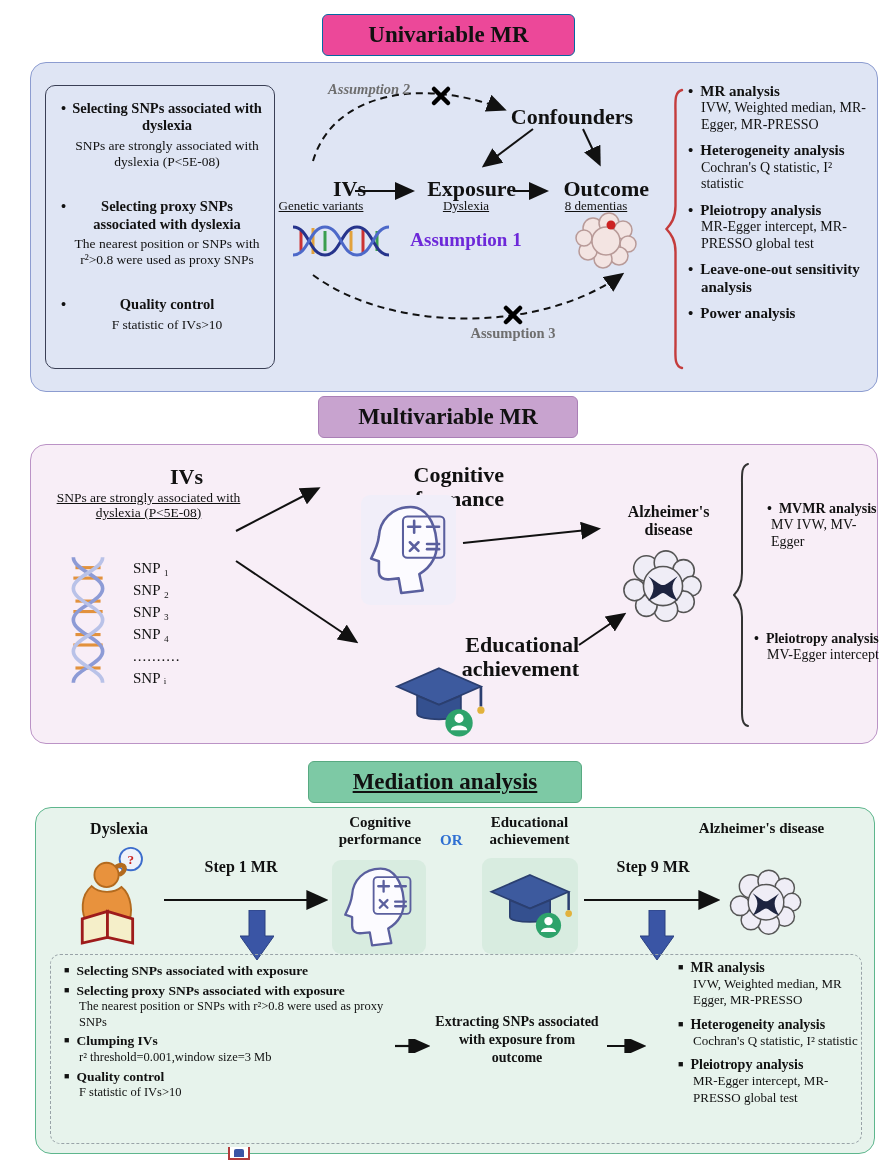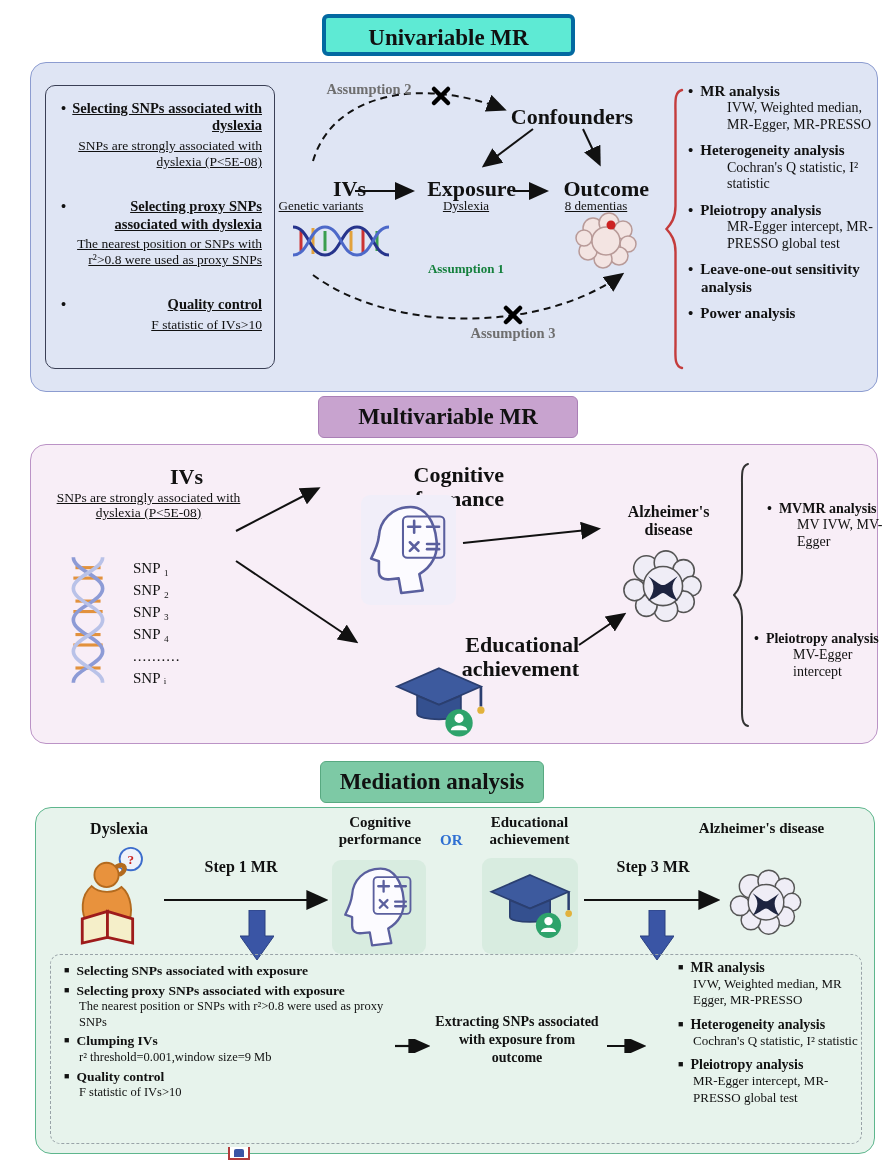--- a/index.html
+++ b/index.html
@@ -1,42 +1,42 @@
 <!DOCTYPE html>
 <html><head>
 <meta charset="utf-8">
 <style>
   * { margin:0; padding:0; box-sizing:border-box; }
   body { background:#fff; font-family:"Liberation Serif","DejaVu Serif",serif; color:#111; }
   .page { position:relative; width:894px; height:1160px; background:#fff; overflow:hidden; }
   .abs { position:absolute; }
   .banner { position:absolute; text-align:center; font-weight:bold; font-size:23px; line-height:40px; height:42px; border-radius:6px; }
-  .banner-uni   { background:#5eead4; border:4px solid #0369a1; }
+  .banner-uni   { background:#ec4899; border:1px solid #0369a1; }
   .banner-multi { background:#c8a3cf; border:1px solid #aa7fb6; }
   .banner-med   { background:#7dc9a5; border:1px solid #58a981; }
   .panel { position:absolute; border-radius:16px; }
   .panel-uni   { background:#dfe5f4; border:1.5px solid #8c9cd0; }
   .panel-multi { background:#f8eef7; border:1.5px solid #bb93c6; }
   .panel-med   { background:#e7f3ec; border:1.5px solid #5eb68d; }
   .node  { font-weight:bold; font-size:22px; text-align:right; line-height:1.1; }
   .node16{ font-weight:bold; font-size:16px; text-align:center; line-height:1.15; }
   .node15{ font-weight:bold; font-size:15px; text-align:center; line-height:1.15; }
   .sub   { font-size:13px; text-align:center; line-height:1.1;text-decoration:underline; }
   .assume  { font-weight:bold; font-size:14.5px; color:#6e6e6e; text-align:center; }
-  .assume1 { font-weight:bold; font-size:13px; color:#15803d; text-align:center;margin-top:32px; }
+  .assume1 { font-weight:bold; font-size:19px; color:#6d28d9; text-align:center; }
   .lbox { position:absolute; border:1.3px solid #3a3f55; border-radius:10px; display:flex; flex-direction:column; gap:28px; padding:14px 8px; }
-  .lbox-item { position:relative; padding:0 4px 0 18px; text-align:right;text-decoration:underline; }
+  .lbox-item { position:relative; padding:0 4px 0 18px; text-align:center; }
   .lbox-head { font-weight:bold; font-size:14.5px; line-height:1.2; }
   .lbox-head::before { content:"\2022"; position:absolute; left:7px; top:0; }
   .lbox-body { font-size:13.5px; line-height:1.2; margin-top:3px; }
   .rlist { position:absolute; display:flex; flex-direction:column; gap:9px; }
   .ritem { padding-left:14px; }
   .rhead { font-weight:bold; font-size:15px; line-height:1.16; }
   .rhead::before { content:"\2022"; margin-left:-13px; margin-right:7px; }
-  .rbody { font-size:14px; line-height:1.18;margin-left:26px; }
+  .rbody { font-size:14px; line-height:1.18; }
   .p2head { white-space:nowrap; }
   .sqitem { padding-left:16px; }
   .sqhead { font-weight:bold; font-size:13.5px; line-height:1.24; }
   .sqhead::before { content:"\25A0"; font-size:9px; margin-left:-15px; margin-right:7px; vertical-align:2px; }
   .sqbody { font-size:12.5px; line-height:1.24; }
   .snp-line { font-size:15px; line-height:22px; }
   .icon-bg { position:absolute; border-radius:9px; display:flex; align-items:center; justify-content:center; }
   svg { display:block; }
 </style>
 </head>
@@ -77,21 +77,21 @@
         <path d="M42,98 C62,30 150,14 232,46" fill="none" stroke="#111" stroke-width="2" stroke-dasharray="7,5" marker-end="url(#ar1)"></path>
         <path d="M42,212 C120,270 270,270 350,212" fill="none" stroke="#111" stroke-width="2" stroke-dasharray="7,5" marker-end="url(#ar1)"></path>
         <g stroke="#000" stroke-width="4.5" stroke-linecap="round">
           <line x1="163" y1="26" x2="177" y2="40"></line>
             <line x1="177" y1="26" x2="163" y2="40"></line>
           <line x1="235" y1="245" x2="249" y2="259"></line>
             <line x1="249" y1="245" x2="235" y2="259"></line>
         </g>
       </svg>
 
-      <div class="abs assume" style="left:36px;top:18px;width:124px;">Assumption 2</div>
+      <div class="abs assume" style="left:36px;top:18px;width:124px;font-style:italic;">Assumption 2</div>
       <div class="abs node" style="left:212px;top:42px;width:150px;">Confounders</div>
       <div class="abs node" style="left:5px;top:114px;width:90px;">IVs</div>
       <div class="abs sub" style="left:0;top:136px;width:100px;">Genetic variants</div>
       <div class="abs node" style="left:145px;top:114px;width:100px;">Exposure</div>
       <div class="abs sub" style="left:145px;top:136px;width:100px;">Dyslexia</div>
       <div class="abs assume1" style="left:135px;top:166px;width:120px;">Assumption 1</div>
       <div class="abs node" style="left:272px;top:114px;width:106px;">Outcome</div>
       <div class="abs sub" style="left:272px;top:136px;width:106px;">8 dementias</div>
       <div class="abs assume" style="left:172px;top:262px;width:140px;">Assumption 3</div>
 
@@ -265,21 +265,21 @@
       </div>
     </div>
     <div class="rlist" style="left:722px;top:186px;width:126px;">
       <div class="ritem">
         <div class="rhead p2head" style="font-size:14px;">Pleiotropy analysis</div>
         <div class="rbody">MV-Egger intercept</div>
       </div>
     </div>
   </section>
 
-  <div class="banner banner-med" style="left:320px;top:761px;width:224px;">Mediation analysis</div>
+  <div class="banner banner-med" style="left:308px;top:761px;width:274px;text-decoration:underline;">Mediation analysis</div>
 
   <section class="panel panel-med" style="left:35px;top:807px;width:840px;height:347px;">
 
     <svg class="abs" style="left:0;top:0;" width="840" height="347" viewBox="0 0 840 347">
       <defs>
         <marker id="ar3" markerWidth="10" markerHeight="9" refX="8" refY="4.5" orient="auto">
           <polygon points="0,0 10,4.5 0,9" fill="#111"></polygon>
         </marker>
       </defs>
       <line x1="128" y1="92" x2="288" y2="92" stroke="#111" stroke-width="2.2" marker-end="url(#ar3)"></line>
@@ -336,21 +336,21 @@
         <polygon points="50,8 96,28 50,48 4,28" fill="#3d5a9e" stroke="#2b3f70" stroke-width="2"></polygon>
         <path d="M26,38 L26,58 C26,66 74,66 74,58 L74,38 L50,48 Z" fill="#34508f" stroke="#2b3f70" stroke-width="2"></path>
         <line x1="96" y1="28" x2="96" y2="50" stroke="#2b3f70" stroke-width="3"></line>
         <circle cx="96" cy="54" r="4" fill="#e2b23c"></circle>
         <circle cx="72" cy="68" r="15" fill="#2ea36b"></circle>
         <circle cx="72" cy="63" r="5" fill="#ffffff"></circle>
         <path d="M63,76 C63,69 81,69 81,76 Z" fill="#ffffff"></path>
       </svg>
     </div>
 
-    <div class="abs node16" style="left:562px;top:50px;width:110px;">Step 3 MR</div>
+    <div class="abs node16" style="left:562px;top:50px;width:110px;">Step 9 MR</div>
 
     <span class="abs" style="left:604px;top:102px;">
       <svg width="34" height="50" viewBox="0 0 34 50">
         <polygon points="9,0 25,0 25,26 34,26 17,50 0,26 9,26" fill="#3a55a5" stroke="#2b4080" stroke-width="1"></polygon>
       </svg>
     </span>
 
     <div class="abs node15" style="left:658px;top:12px;width:135px;">Alzheimer's disease</div>
 
     <span class="abs" style="left:690px;top:58px;">
@@ -375,21 +375,21 @@
       <div class="abs" style="left:12px;top:8px;width:348px;display:flex;flex-direction:column;gap:3px;">
         <div class="sqitem">
           <div class="sqhead">Selecting SNPs associated with exposure</div>
         </div>
         <div class="sqitem">
           <div class="sqhead">Selecting proxy SNPs associated with exposure</div>
           <div class="sqbody">The nearest position or SNPs with r²&gt;0.8 were used as proxy SNPs</div>
         </div>
         <div class="sqitem">
           <div class="sqhead">Clumping IVs</div>
-          <div class="sqbody">r² threshold=0.001,window size=9 Mb</div>
+          <div class="sqbody">r² threshold=0.001,window size=3 Mb</div>
         </div>
         <div class="sqitem">
           <div class="sqhead">Quality control</div>
           <div class="sqbody">F statistic of IVs&gt;10</div>
         </div>
       </div>
 
       <svg class="abs" style="left:344px;top:84px;" width="40" height="14" viewBox="0 0 40 14">
         <defs>
           <marker id="ar4" markerWidth="10" markerHeight="9" refX="8" refY="4.5" orient="auto">

